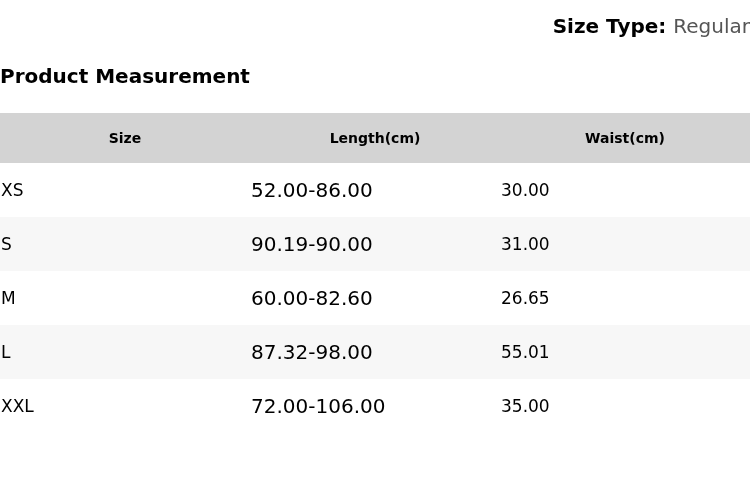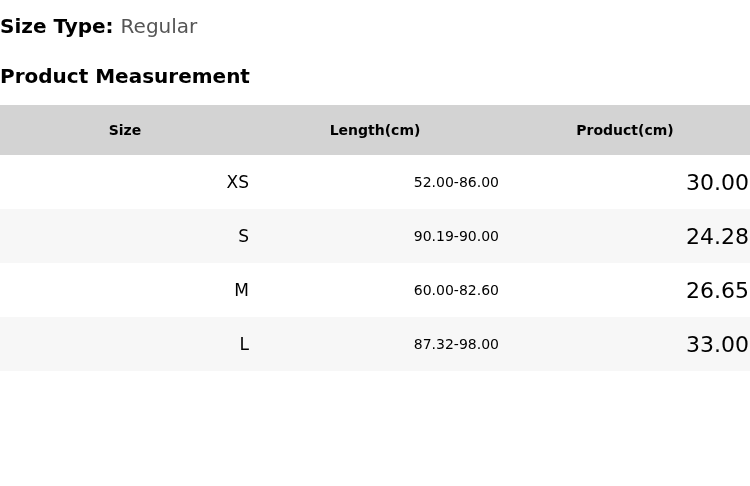--- a/index.html
+++ b/index.html
@@ -17,68 +17,69 @@
   .page {
     width: 750px;
     position: relative;
   }
   .size-type-line {
     font-size: 20px;
     font-weight: bold;
     padding: 14px 0 0 0;
     line-height: 1.2;
     white-space: nowrap;
+    text-align: right;
   }
   .size-type-line .value {
     font-weight: normal;
     color: #555555;
   }
   .section-title {
     font-size: 20px;
     font-weight: bold;
     padding: 26px 8px 0 0;
     line-height: 1.2;
   }
   table.measure {
     width: 750px;
     border-collapse: collapse;
-    margin-top: 17px;
+    margin-top: 25px;
     table-layout: fixed;
     padding-left: 8px;
   }
   table.measure th {
     background: #d3d3d3;
     font-size: 14px;
     font-weight: bold;
     height: 48px;
     text-align: center;
     color: #000;
   }
   table.measure td {
     height: 52px;
-    text-align: right;
+    text-align: left;
     color: #000;
   }
   table.measure tbody tr:nth-child(odd) {
     background: #ffffff;
   }
   table.measure tbody tr:nth-child(even) {
     background: #f7f7f7;
   }
   .col-size { width: 250px; }
   .col-waist { width: 250px; }
   .col-length { width: 250px; }
   td.cell-size {
     font-size: 17px;
   }
   td.cell-waist {
-    font-size: 14px;
+    font-size: 20px;
   }
   td.cell-length {
-    font-size: 22px;
+    font-size: 17px;
   }
 </style>
 </head>
 <body>
 
 <div class="page">
 
   <div class="size-type-line">
     <span class="label">Size Type:</span>
     <span class="value">Regular</span>
@@ -89,40 +90,45 @@
   <table class="measure">
     <colgroup>
       <col class="col-size">
       <col class="col-waist">
       <col class="col-length">
     </colgroup>
     <thead>
       <tr>
         <th>Size</th>
         <th>Length(cm)</th>
-        <th>Product(cm)</th>
+        <th>Waist(cm)</th>
       </tr>
     </thead>
     <tbody>
       <tr>
         <td class="cell-size">XS</td>
         <td class="cell-waist">52.00-86.00</td>
         <td class="cell-length">30.00</td>
       </tr>
       <tr>
         <td class="cell-size">S</td>
         <td class="cell-waist">90.19-90.00</td>
-        <td class="cell-length">24.28</td>
+        <td class="cell-length">31.00</td>
       </tr>
       <tr>
         <td class="cell-size">M</td>
         <td class="cell-waist">60.00-82.60</td>
         <td class="cell-length">26.65</td>
       </tr>
       <tr>
         <td class="cell-size">L</td>
         <td class="cell-waist">87.32-98.00</td>
-        <td class="cell-length">33.00</td>
+        <td class="cell-length">55.01</td>
+      </tr>
+      <tr>
+        <td class="cell-size">XXL</td>
+        <td class="cell-waist">72.00-106.00</td>
+        <td class="cell-length">35.00</td>
       </tr>
     </tbody>
   </table>
 
 </div>
 
 </body></html>

